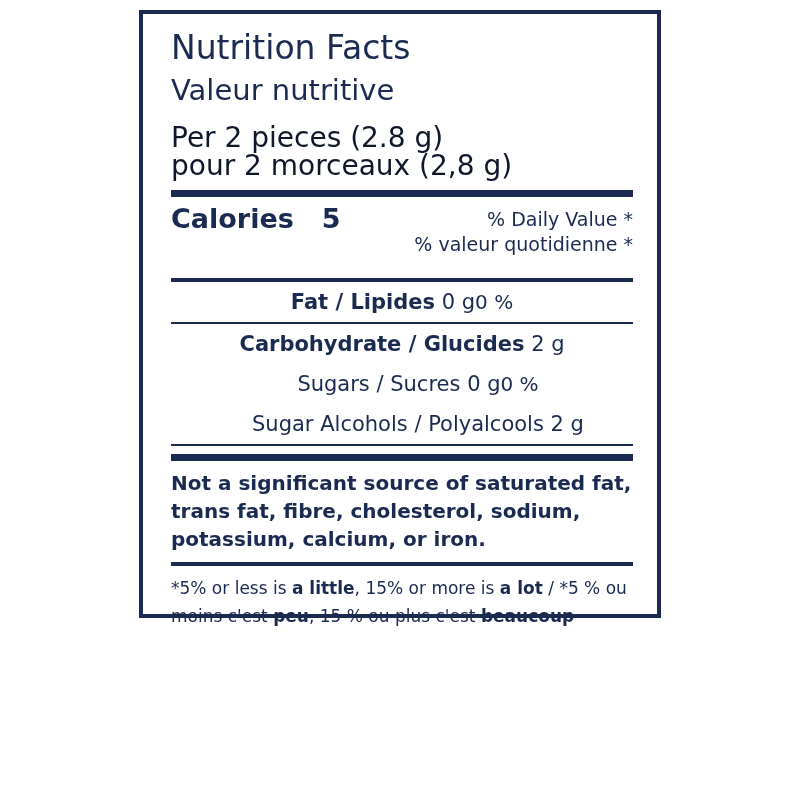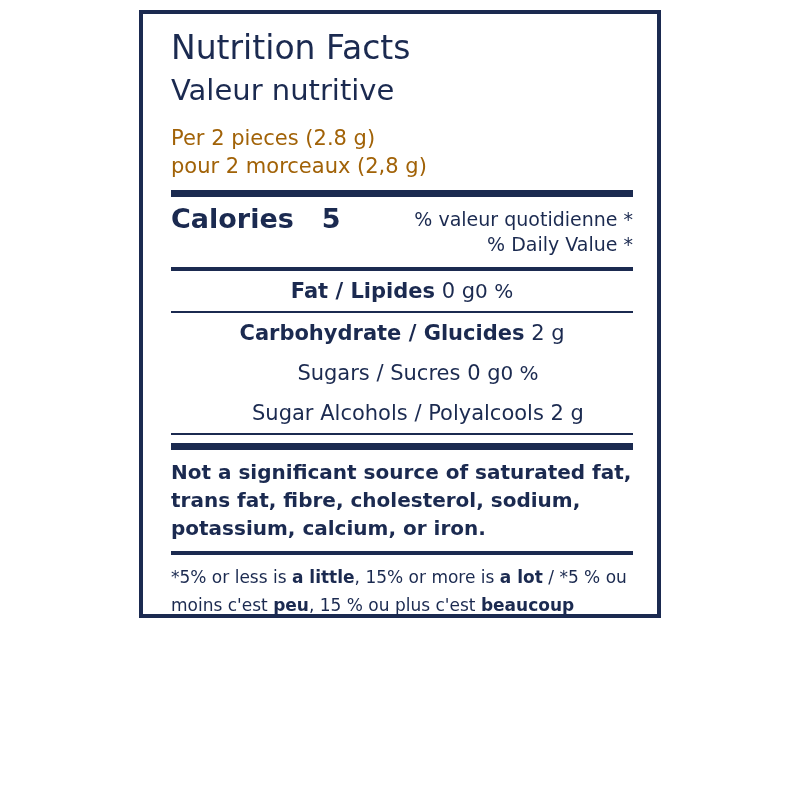--- a/index.html
+++ b/index.html
@@ -37,41 +37,41 @@
     color: #1b2a50;
   }
   .title-fr {
     font-size: 29px;
     line-height: 40px;
     font-weight: normal;
     color: #1b2a50;
     margin-top: 2px;
   }
   .serving {
-    font-size: 21px;
+    font-size: 28px;
     line-height: 28px;
     margin-top: 14px;
-    color: #a16207;
+    color: #0f172a;
   }
   .rule-thick {
     border-top: 7px solid #1b2a50;
     margin-top: 10px;
   }
   .rule-thin {
     border-top: 2px solid #1b2a50;
   }
   .rule-med {
     border-top: 4px solid #1b2a50;
   }
   .cal-row {
     display: flex;
     align-items: flex-start;
     justify-content: space-between;
     padding-top: 6px;
-    padding-bottom: 10px;
+    padding-bottom: 21px;
   }
   .cal-left {
     display: flex;
     align-items: baseline;
   }
   .cal-word {
     font-size: 27px;
     font-weight: bold;
     color: #1b2a50;
   }
@@ -134,22 +134,22 @@
     </div>
 
     <div class="rule-thick"></div>
 
     <div class="cal-row">
       <div class="cal-left">
         <span class="cal-word">Calories</span>
         <span class="cal-value">5</span>
       </div>
       <div class="dv-block">
+        <div>% Daily Value *</div>
         <div>% valeur quotidienne *</div>
-        <div>% Daily Value *</div>
       </div>
     </div>
 
     <div class="rule-med"></div>
 
     <div class="nut-row">
       <div class="left">
         <b>Fat / Lipides</b>
         <span>0 g</span>
       </div>

